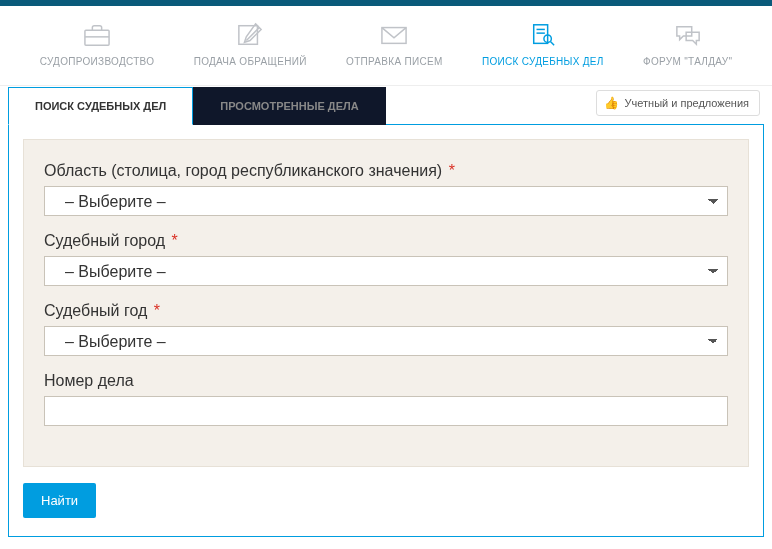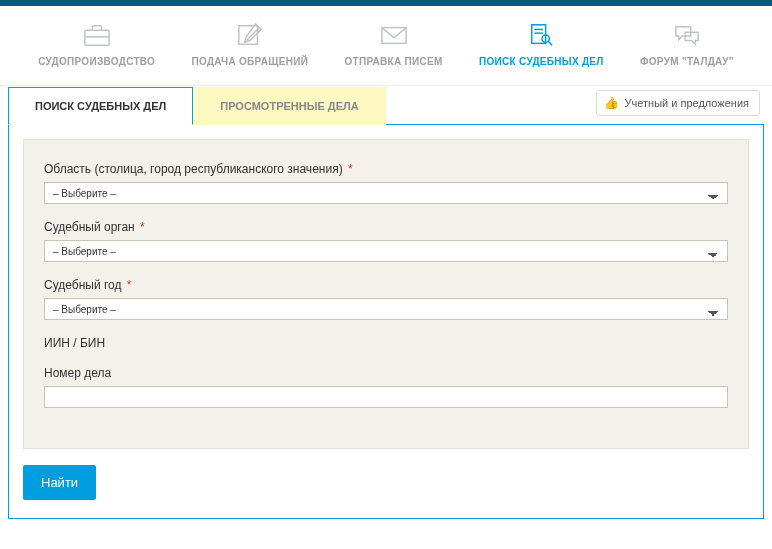--- a/index.html
+++ b/index.html
@@ -23,21 +23,21 @@
     border-bottom: 1px solid #eee;
   }
   .nav-item {
     display: flex;
     flex-direction: column;
     align-items: center;
     gap: 6px;
     cursor: pointer;
     color: #9aa0a6;
     font-size: 10px;
-    font-weight: bold;
+    font-weight: normal;
     text-align: center;
     letter-spacing: 0.3px;
   }
   .nav-item.active { color: #009de0; }
   .nav-item svg { width: 30px; height: 26px; }
   .nav-item .icon-wrap { height: 30px; display: flex; align-items: center; }
 
   .content-wrap {
     position: relative;
     padding: 0 8px 20px 8px;
@@ -65,21 +65,21 @@
     top: 1px;
     margin-left: 0;
   }
   .tab {
     padding: 12px 26px;
     font-size: 11px;
     font-weight: bold;
     cursor: pointer;
     border: 1px solid transparent;
     color: #888;
-    background: #fef9c3;
+    background: #0f172a;
   }
   .tab.active {
     color: #333;
     border: 1px solid #009de0;
     border-bottom: 1px solid #fff;
     background: #fff;
   }
 
   .panel {
     border: 1px solid #009de0;
@@ -87,32 +87,32 @@
     background: #fff;
   }
   .form-area {
     background: #f4f0ea;
     border: 1px solid #e7e1d7;
     padding: 22px 20px 28px 20px;
   }
   .form-group { margin-bottom: 16px; }
   .form-label {
     display: block;
-    font-size: 12px;
+    font-size: 16px;
     color: #333;
     margin-bottom: 6px;
   }
   .required { color: #d93025; margin-left: 2px; }
   .form-control {
     width: 100%;
-    height: 22px;
+    height: 30px;
     border: 1px solid #c9c3b8;
     background: #fff;
-    padding: 4px 8px;
-    font-size: 10px;
+    padding: 4px 20px;
+    font-size: 16px;
     color: #333;
     outline: none;
   }
   select.form-control {
     appearance: none;
     -webkit-appearance: none;
     background-image: linear-gradient(45deg, transparent 50%, #555 50%),
                       linear-gradient(135deg, #555 50%, transparent 50%);
     background-position: calc(100% - 14px) 12px, calc(100% - 9px) 12px;
     background-size: 5px 5px, 5px 5px;
@@ -212,40 +212,39 @@
           <span>Область (столица, город республиканского значения)</span>
           <span class="required">*</span>
         </label>
         <select class="form-control">
           <option>– Выберите –</option>
         </select>
       </div>
 
       <div class="form-group">
         <label class="form-label">
-          <span>Судебный орган</span>
+          <span>Судебный город</span>
           <span class="required">*</span>
         </label>
         <select class="form-control">
           <option>– Выберите –</option>
         </select>
       </div>
 
       <div class="form-group">
         <label class="form-label">
           <span>Судебный год</span>
           <span class="required">*</span>
         </label>
         <select class="form-control">
           <option>– Выберите –</option>
         </select>
       </div>
 
       <div class="form-group">
-        <label class="form-label">ИИН / БИН</label>
       </div>
 
       <div class="form-group" style="margin-bottom:12px;">
         <label class="form-label">Номер дела</label>
         <input type="text" class="form-control" value="" style="">
       </div>
 
     </div>
 
     <div class="submit-row">

